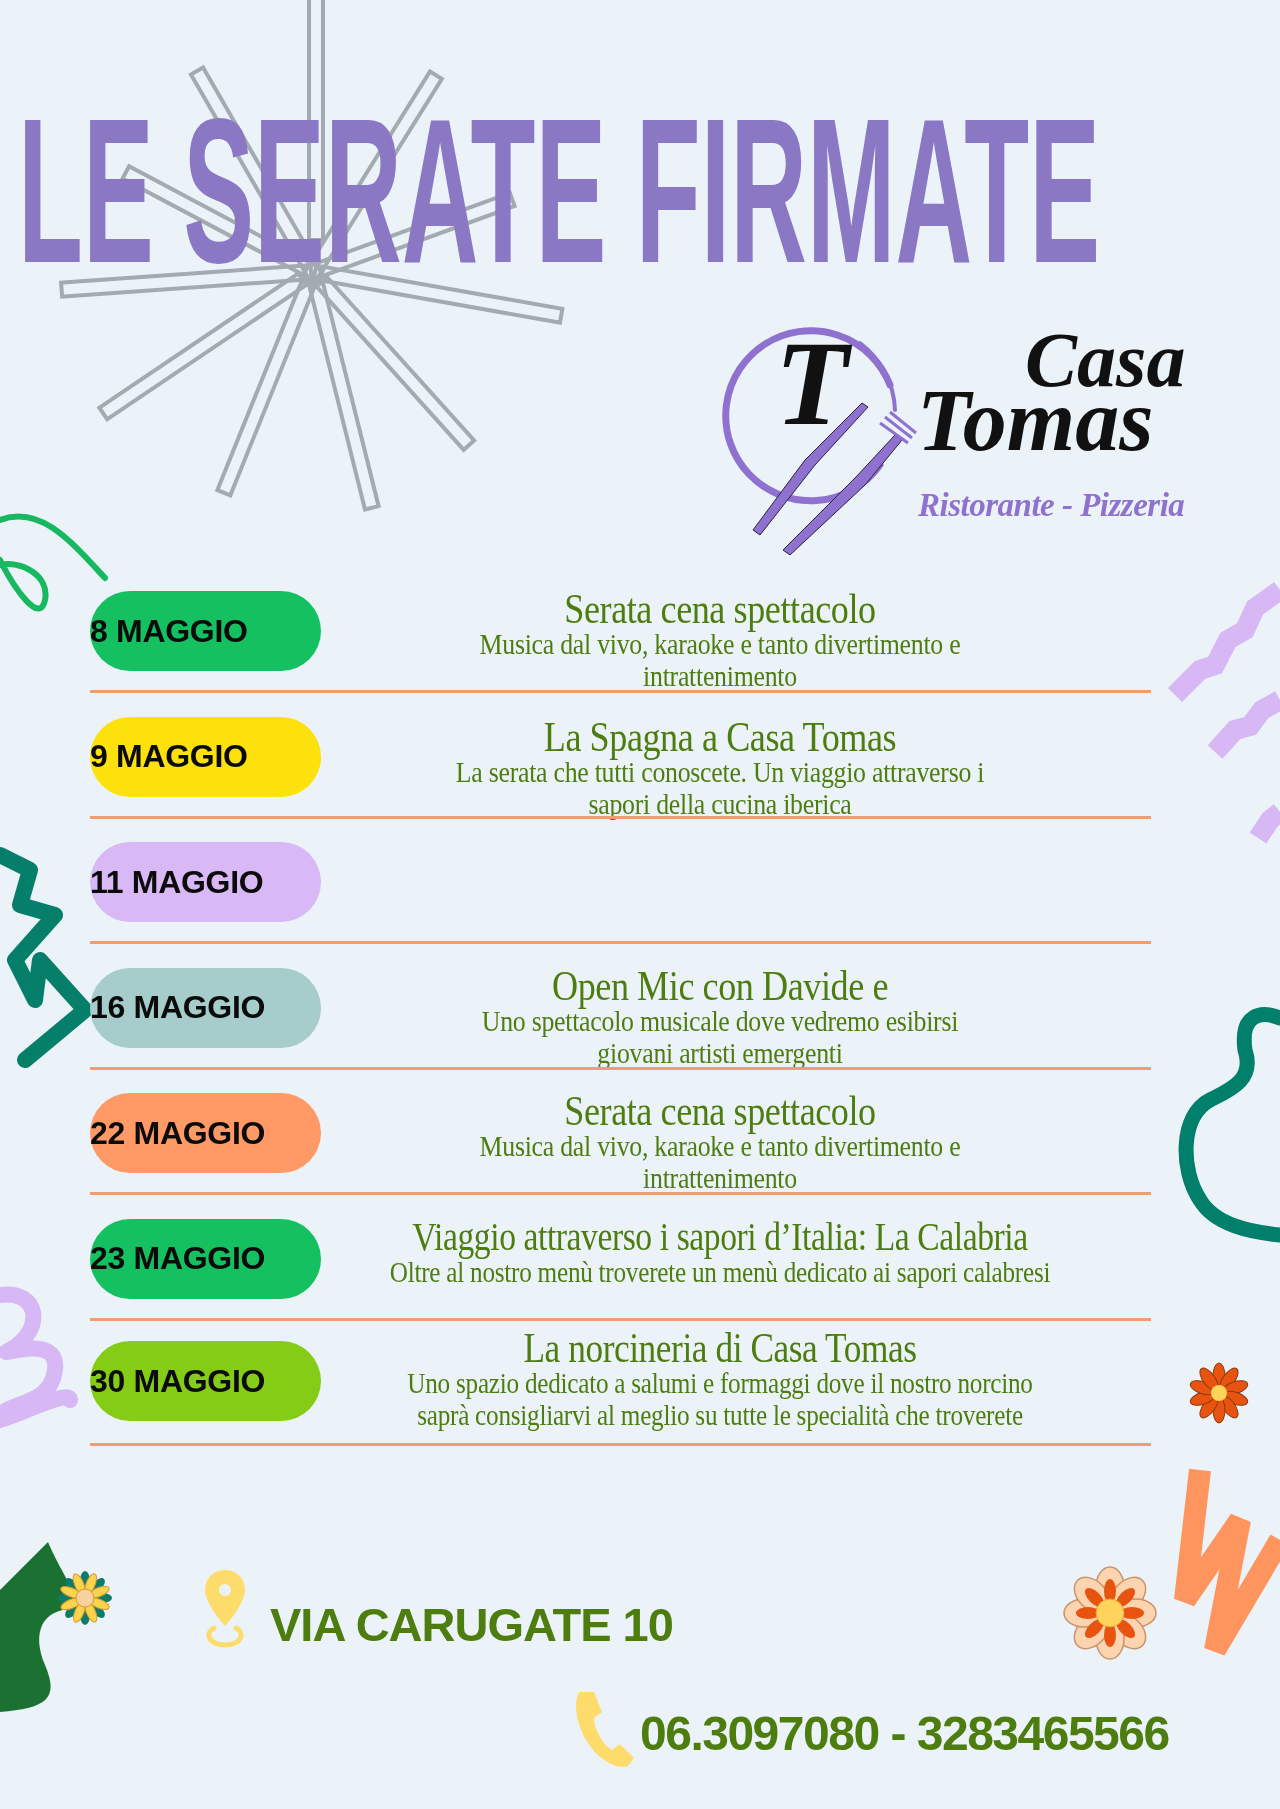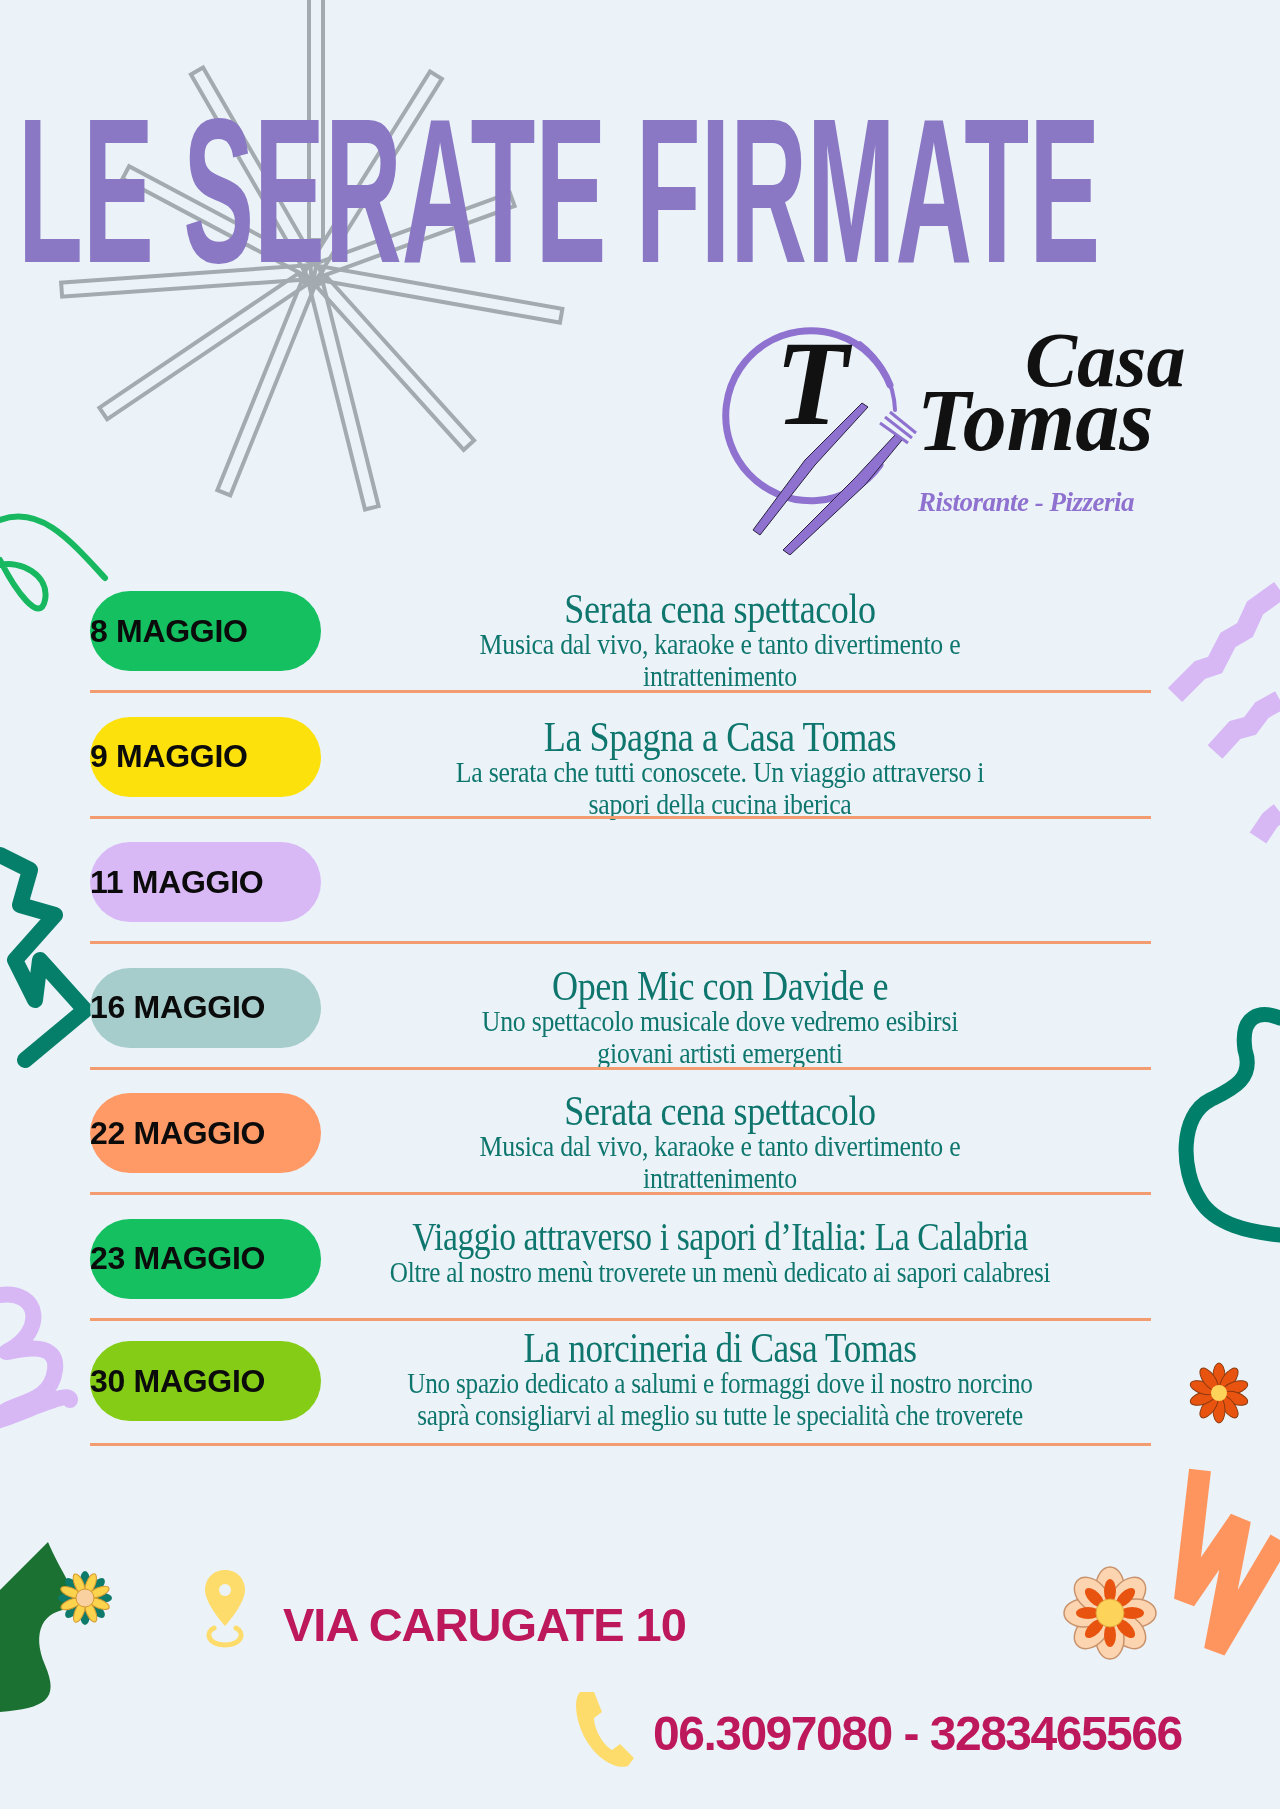--- a/index.html
+++ b/index.html
@@ -4,25 +4,25 @@
 <style>
   html, body { margin: 0; padding: 0; }
   body { width: 1280px; height: 1809px; background: #ebf3f9; position: relative; overflow: hidden; font-family: "Liberation Sans", sans-serif; }
   .abs { position: absolute; }
   #deco { position: absolute; left: 0; top: 0; width: 1280px; height: 1809px; }
   #title-svg { position: absolute; left: 0; top: 0; width: 1280px; height: 300px; }
   .row { position: absolute; left: 90px; width: 1061px; height: 125px; }
   .pill { position: absolute; left: 0; width: 231px; height: 80px; border-radius: 40px; display: flex; align-items: center; justify-content: flex-start; }
   .pill span { font-family: "Liberation Sans", sans-serif; font-weight: 700; font-size: 32px; color: #0b0b0b; letter-spacing: -0.3px; white-space: nowrap; }
   .divider { position: absolute; left: 0; bottom: 0; width: 1061px; height: 3px; background: #f39c70; }
-  .event { position: absolute; left: 230px; width: 800px; text-align: center; color: #0f766e; font-family: "Liberation Serif", serif; }
+  .event { position: absolute; left: 230px; width: 800px; text-align: center; color: #4d7c0f; font-family: "Liberation Serif", serif; }
   .event .inner { transform: scaleX(0.86); transform-origin: center top; }
   .event .etitle { font-size: 42px; line-height: 38px; white-space: nowrap; letter-spacing: -0.5px; }
   .event .edesc { font-size: 30px; line-height: 32px; white-space: nowrap; letter-spacing: -0.3px; }
-  .footer-text { font-family: "Liberation Sans", sans-serif; font-weight: 700; color: #be185d; white-space: nowrap; margin-left: 13px; }
+  .footer-text { font-family: "Liberation Sans", sans-serif; font-weight: 700; color: #4d7c0f; white-space: nowrap; }
   .logo-text { font-family: "Liberation Serif", serif; font-style: italic; font-weight: 700; white-space: nowrap; }
 </style>
 </head>
 <body>
 
 <svg id="deco" viewBox="0 0 1280 1809" xmlns="http://www.w3.org/2000/svg">
 
   <g fill="none" stroke="#a3abb0" stroke-width="4">
     <rect x="309" y="-10" width="14" height="250"></rect>
     <rect x="306" y="40" width="14" height="240" transform="rotate(-30 313 272)"></rect>
@@ -128,21 +128,21 @@
   <svg class="abs" style="left:0;top:0" width="200" height="240" viewBox="0 0 200 240">
     <path d="M170 70 A85 85 0 1 0 160 150" fill="none" stroke="#8f72cf" stroke-width="7" stroke-linecap="round"></path>
     <path d="M140 28 A88 88 0 0 1 175 95" fill="none" stroke="#8f72cf" stroke-width="4" stroke-linecap="round"></path>
     <path d="M142 88 L148 92 L95 150 L40 220 L33 215 L85 145 Z" fill="#8f72cf" stroke="#2a2140" stroke-width="1"></path>
     <path d="M175 120 L182 125 L145 170 L70 240 L63 235 L135 163 Z" fill="#8f72cf" stroke="#2a2140" stroke-width="1"></path>
     <path d="M160 108 L188 128 M165 102 L192 123 M170 97 L196 118" stroke="#8f72cf" stroke-width="3"></path>
   </svg>
   <span class="abs logo-text" style="left:55px; top:0px; font-size:120px; color:#111;">T</span>
   <span class="abs logo-text" style="left:197px; top:55px; font-size:88px; color:#111;">Tomas</span>
   <span class="abs logo-text" style="left:305px; top:0px; font-size:78px; color:#111;">Casa</span>
-  <span class="abs logo-text" style="left:198px; top:172px; font-size:27px; color:#8f72cf; letter-spacing:-0.5px;">Ristorante - Pizzeria</span>
+  <span class="abs logo-text" style="left:198px; top:172px; font-size:33px; color:#8f72cf; letter-spacing:-0.5px;">Ristorante - Pizzeria</span>
 </div>
 
 <div id="events">
     <div class="row" style="top: 568px;">
     <div class="pill" style="top: 23px; background: rgb(20, 192, 96);">
         <span>8 MAGGIO</span>
       </div>
     <div class="event" style="top: 22px;">
       <div class="inner">
         <div class="etitle">Serata cena spettacolo</div>

